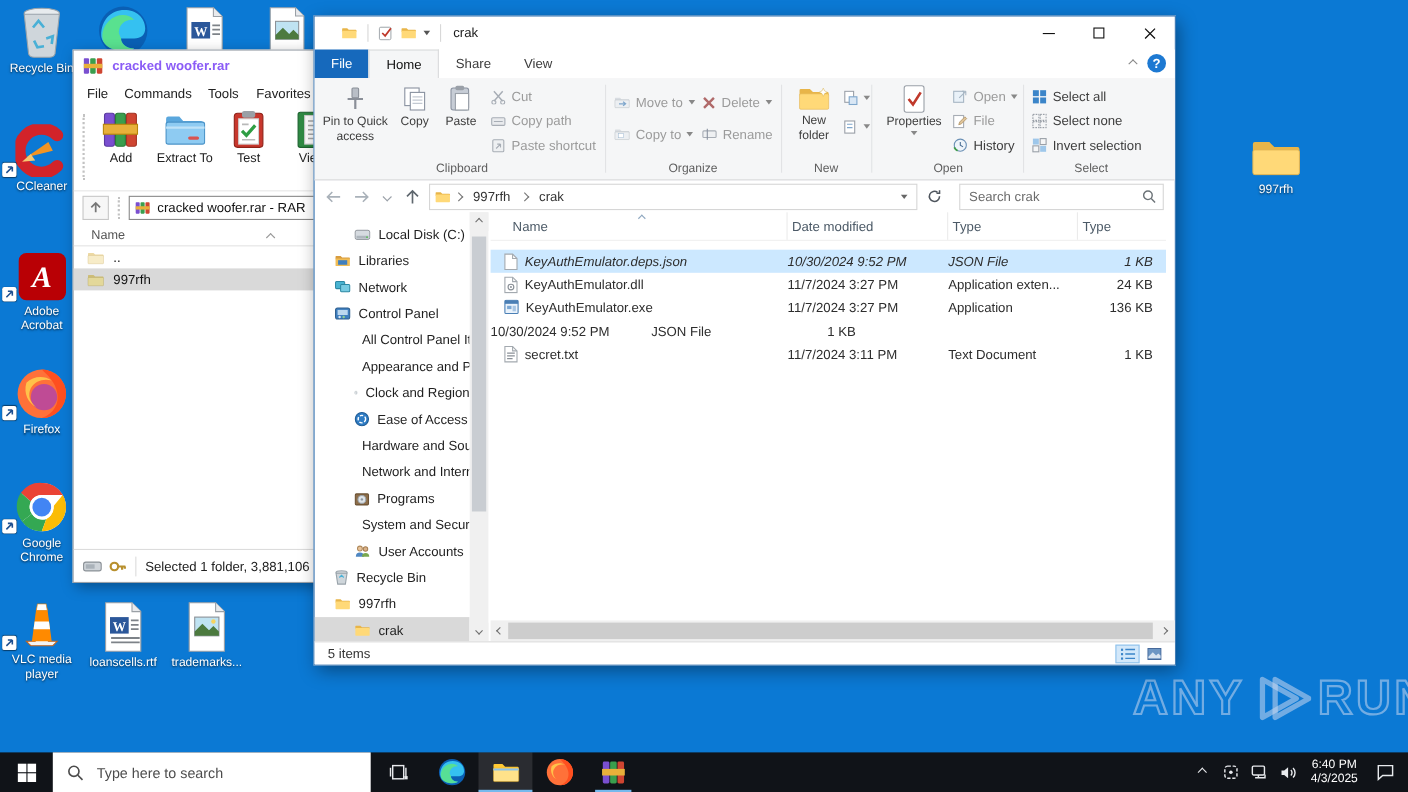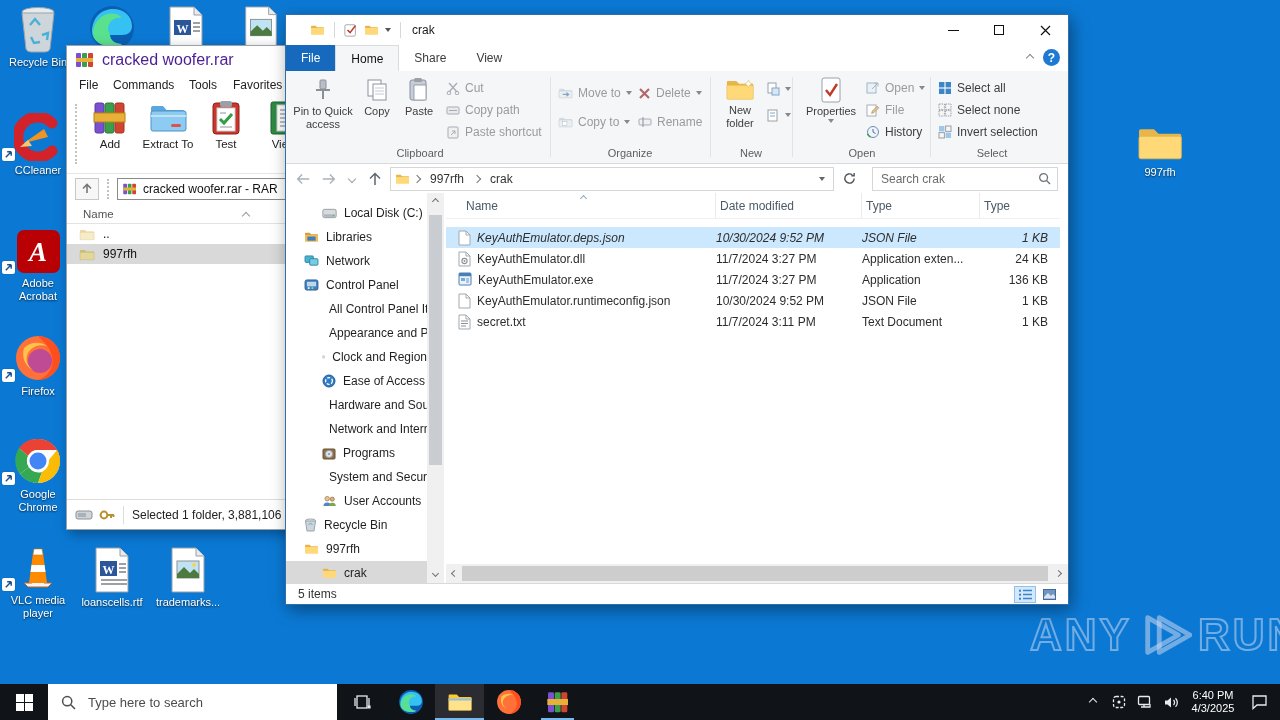--- a/index.html
+++ b/index.html
@@ -20,21 +20,21 @@
   #watermark{position:absolute;left:1030px;top:610px;display:flex;align-items:center;gap:6px;}
   .wm-txt{font-size:44px;font-weight:bold;letter-spacing:3px;color:transparent;
     -webkit-text-stroke:2px rgba(200,215,238,.55);}
 
   
   .win{position:absolute;background:#fff;}
 
   
   #winrar{left:66px;top:45px;width:370px;height:485px;border:1px solid #9aa1a9;box-shadow:3px 4px 12px rgba(0,0,0,.35);}
   .wr-title{height:28px;display:flex;align-items:center;padding-left:9px;gap:8px;}
-  .wr-title-text{font-size:16px;color:#4c1d95;}
+  .wr-title-text{font-size:12px;color:#8b5cf6;font-weight:bold;}
   .wr-menu{height:22px;display:flex;align-items:center;gap:0;padding-left:12px;font-size:12px;color:#222;}
   .wr-menu span{margin-right:0;}
   .wr-tb{position:relative;height:78px;border-bottom:1px solid #e6e6e6;}
   .wr-btn{position:absolute;top:4px;width:54px;height:70px;display:flex;flex-direction:column;align-items:center;justify-content:flex-start;}
   .wr-btn .lbl{font-size:11.5px;color:#222;margin-top:2px;white-space:nowrap;}
   .wr-addr{height:30px;display:flex;align-items:center;padding-left:8px;gap:8px;}
   .wr-up{width:24px;height:22px;border:1px solid #c8c8c8;background:#f7f7f7;display:flex;align-items:center;justify-content:center;}
   .wr-combo{width:282px;height:22px;border:1px solid #8a8a8a;display:flex;align-items:center;gap:6px;padding:0 5px;font-size:12px;color:#111;}
   .wr-head{height:20px;border-bottom:1px solid #e3e3e3;display:flex;align-items:center;padding-left:16px;
     font-size:11.5px;color:#555;position:relative;}
@@ -862,27 +862,20 @@
               <rect x="3" y="6" width="4" height="3" fill="#7aa7d4"></rect>
               <rect x="8" y="6" width="3" height="5" fill="#a8c6e4"></rect>
             </svg>
           <span>KeyAuthEmulator.exe</span>
         </div>
         <div class="c-date">11/7/2024 3:27 PM</div>
         <div class="c-type">Application</div>
         <div class="c-size">136 KB</div>
       </div>
       <div class="frow">
-        <div class="c-name">
-          <svg width="13" height="16" viewBox="0 0 13 16">
-              <path d="M1 1 H8 L12 5 V15 H1 Z" fill="#fff" stroke="#a3a9af"></path>
-              <path d="M8 1 V5 H12" fill="none" stroke="#a3a9af"></path>
-            </svg>
-          <span>KeyAuthEmulator.runtimeconfig.json</span>
-        </div>
         <div class="c-date">10/30/2024 9:52 PM</div>
         <div class="c-type">JSON File</div>
         <div class="c-size">1 KB</div>
       </div>
       <div class="frow">
         <div class="c-name">
           <svg width="13" height="16" viewBox="0 0 13 16">
               <path d="M1 1 H8 L12 5 V15 H1 Z" fill="#fff" stroke="#a3a9af"></path>
               <path d="M8 1 V5 H12" fill="none" stroke="#a3a9af"></path>
               <path d="M3 7 h7 M3 9.5 h7 M3 12 h5" stroke="#8a9097" stroke-width="1"></path>

